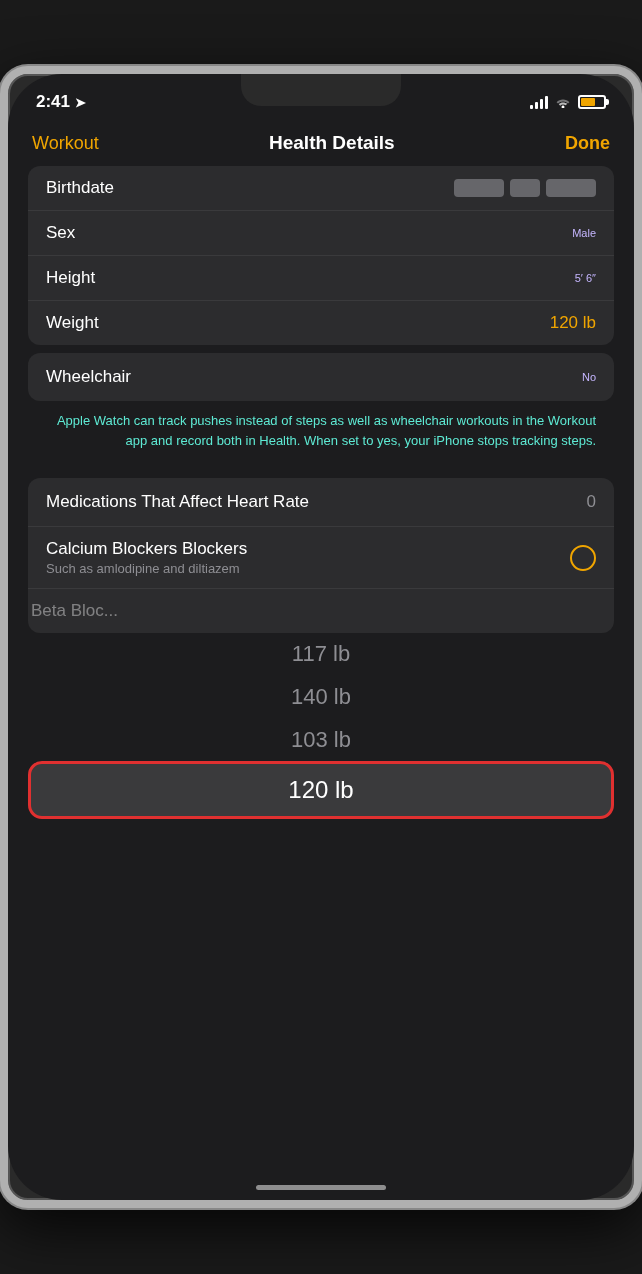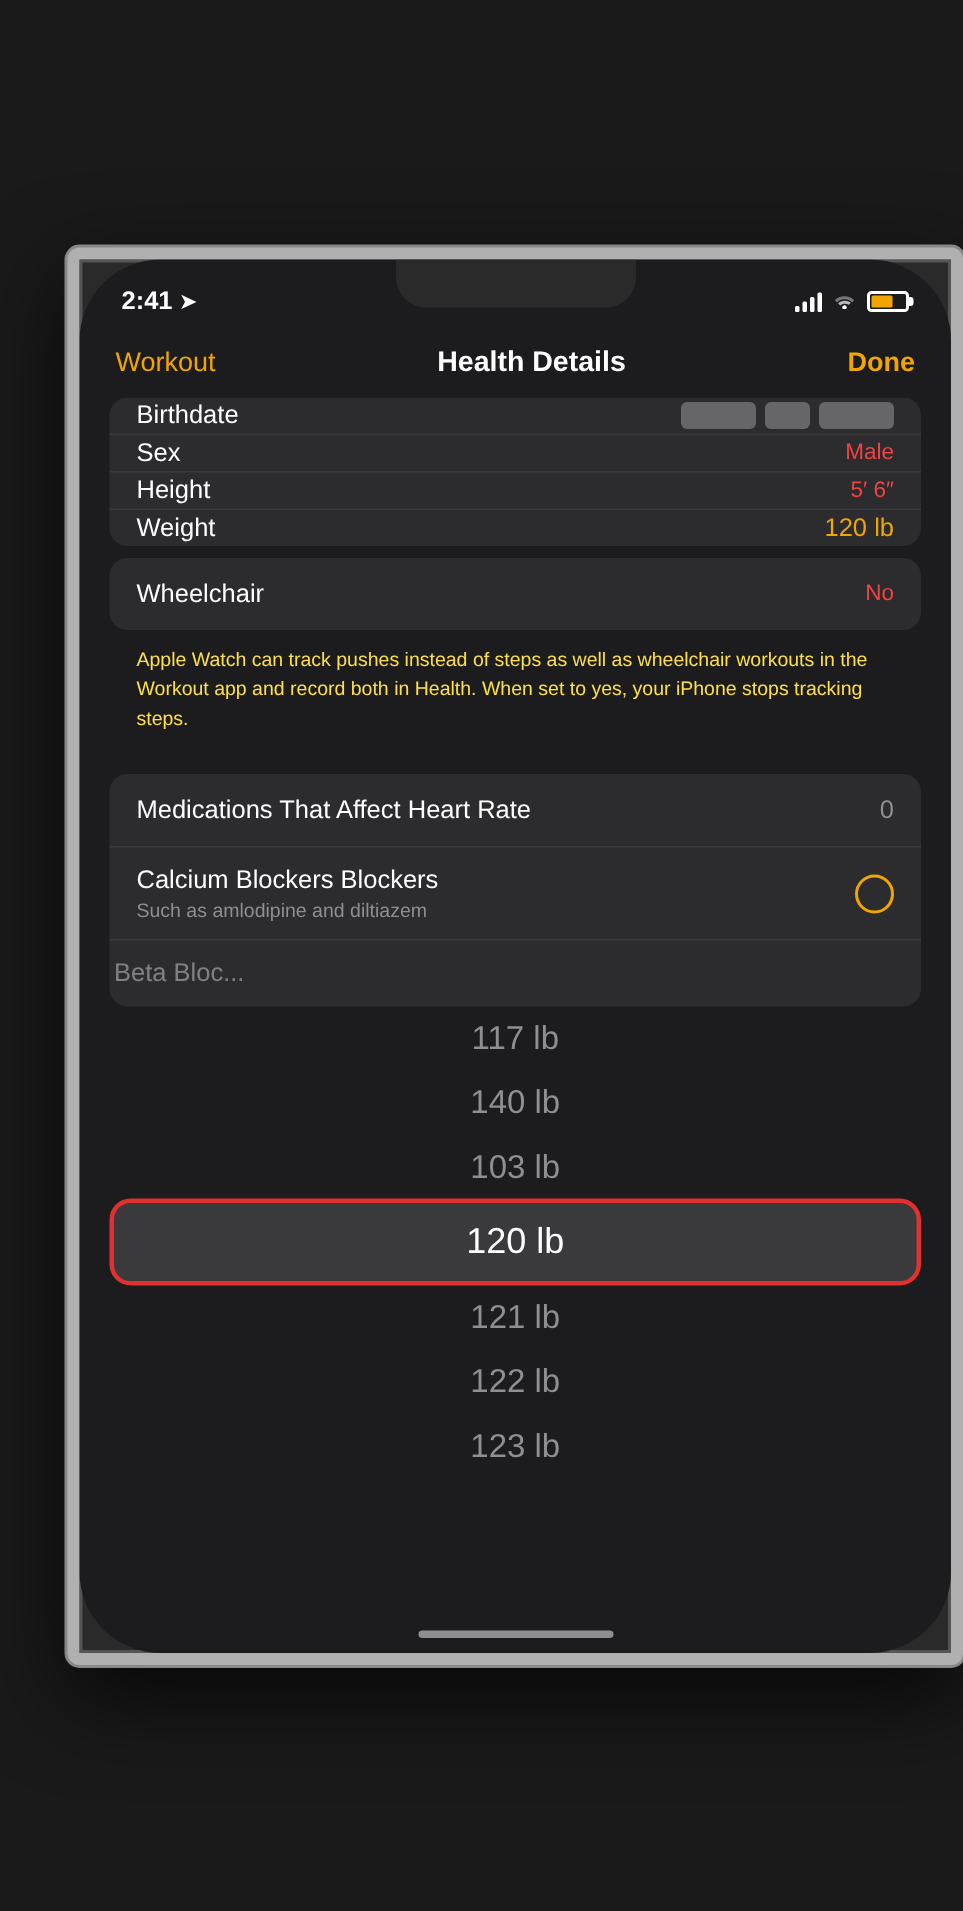--- a/index.html
+++ b/index.html
@@ -8,28 +8,27 @@
       background: #1a1a1a;
       display: flex;
       justify-content: center;
       align-items: center;
       min-height: 100vh;
       font-family: -apple-system, BlinkMacSystemFont, 'SF Pro Display', 'Helvetica Neue', sans-serif;
     }
 
     .phone-frame {
       width: 642px;
-      height: 945px;
+      height: 1142px;
       background: #2a2a2a;
-      border-radius: 8px;
+      border-radius: 28px;
       border: 8px solid #b0b0b0;
       position: relative;
       overflow: hidden;
       box-shadow: 0 0 0 2px #888, inset 0 0 0 2px #555, 0 20px 60px rgba(0,0,0,0.8);
-      margin-left: 45px;
     }
 
     .phone-inner {
       width: 100%;
       height: 100%;
       background: #1c1c1e;
       border-radius: 54px;
       overflow: hidden;
       position: relative;
     }
@@ -156,37 +155,37 @@
       background: #2c2c2e;
       border-radius: 12px;
       margin: 0 20px 8px;
       overflow: hidden;
     }
 
     .form-row {
       display: flex;
       justify-content: space-between;
       align-items: center;
-      padding: 2px 18px;
+      padding: 12px 18px;
       border-bottom: 1px solid #3a3a3c;
     }
 
     .form-row:last-child {
       border-bottom: none;
     }
 
     .form-label {
       color: #ffffff;
       font-size: 17px;
       font-weight: 400;
     }
 
     .form-value {
-      color: #ef4444;
-      font-size: 15px;
+      color: #c4b5fd;
+      font-size: 11px;
     }
 
     .form-value-orange {
       color: #f0a500;
       font-size: 17px;
       font-weight: 500;
     }
 
     .birthdate-blur {
       display: flex;
@@ -213,24 +212,25 @@
     .wheelchair-row {
       background: #2c2c2e;
       border-radius: 12px;
       display: flex;
       justify-content: space-between;
       align-items: center;
       padding: 14px 18px;
     }
 
     .wheelchair-description {
-      color: #fde047;
+      color: #5eead4;
       font-size: 13px;
       line-height: 1.5;
       padding: 10px 18px 14px;
+      text-align: right;
     }
 
     
     .meds-section {
       background: #2c2c2e;
       border-radius: 12px;
       margin: 14px 20px 0;
       overflow: hidden;
     }
 
@@ -452,24 +452,19 @@
           <div class="picker-item">140 lb</div>
           <div class="picker-item">103 lb</div>
         </div>
 
         <div class="picker-selected-container">
           <div class="picker-selected-border">
             <span class="picker-selected-value">120 lb</span>
           </div>
         </div>
 
-        <div class="picker-items-below">
-          <div class="picker-item-below">121 lb</div>
-          <div class="picker-item-below">122 lb</div>
-          <div class="picker-item-below">123 lb</div>
-        </div>
       </div>
 
     </div>
 
     <div class="home-indicator"></div>
   </div>
 </div>
 
 </body></html>

